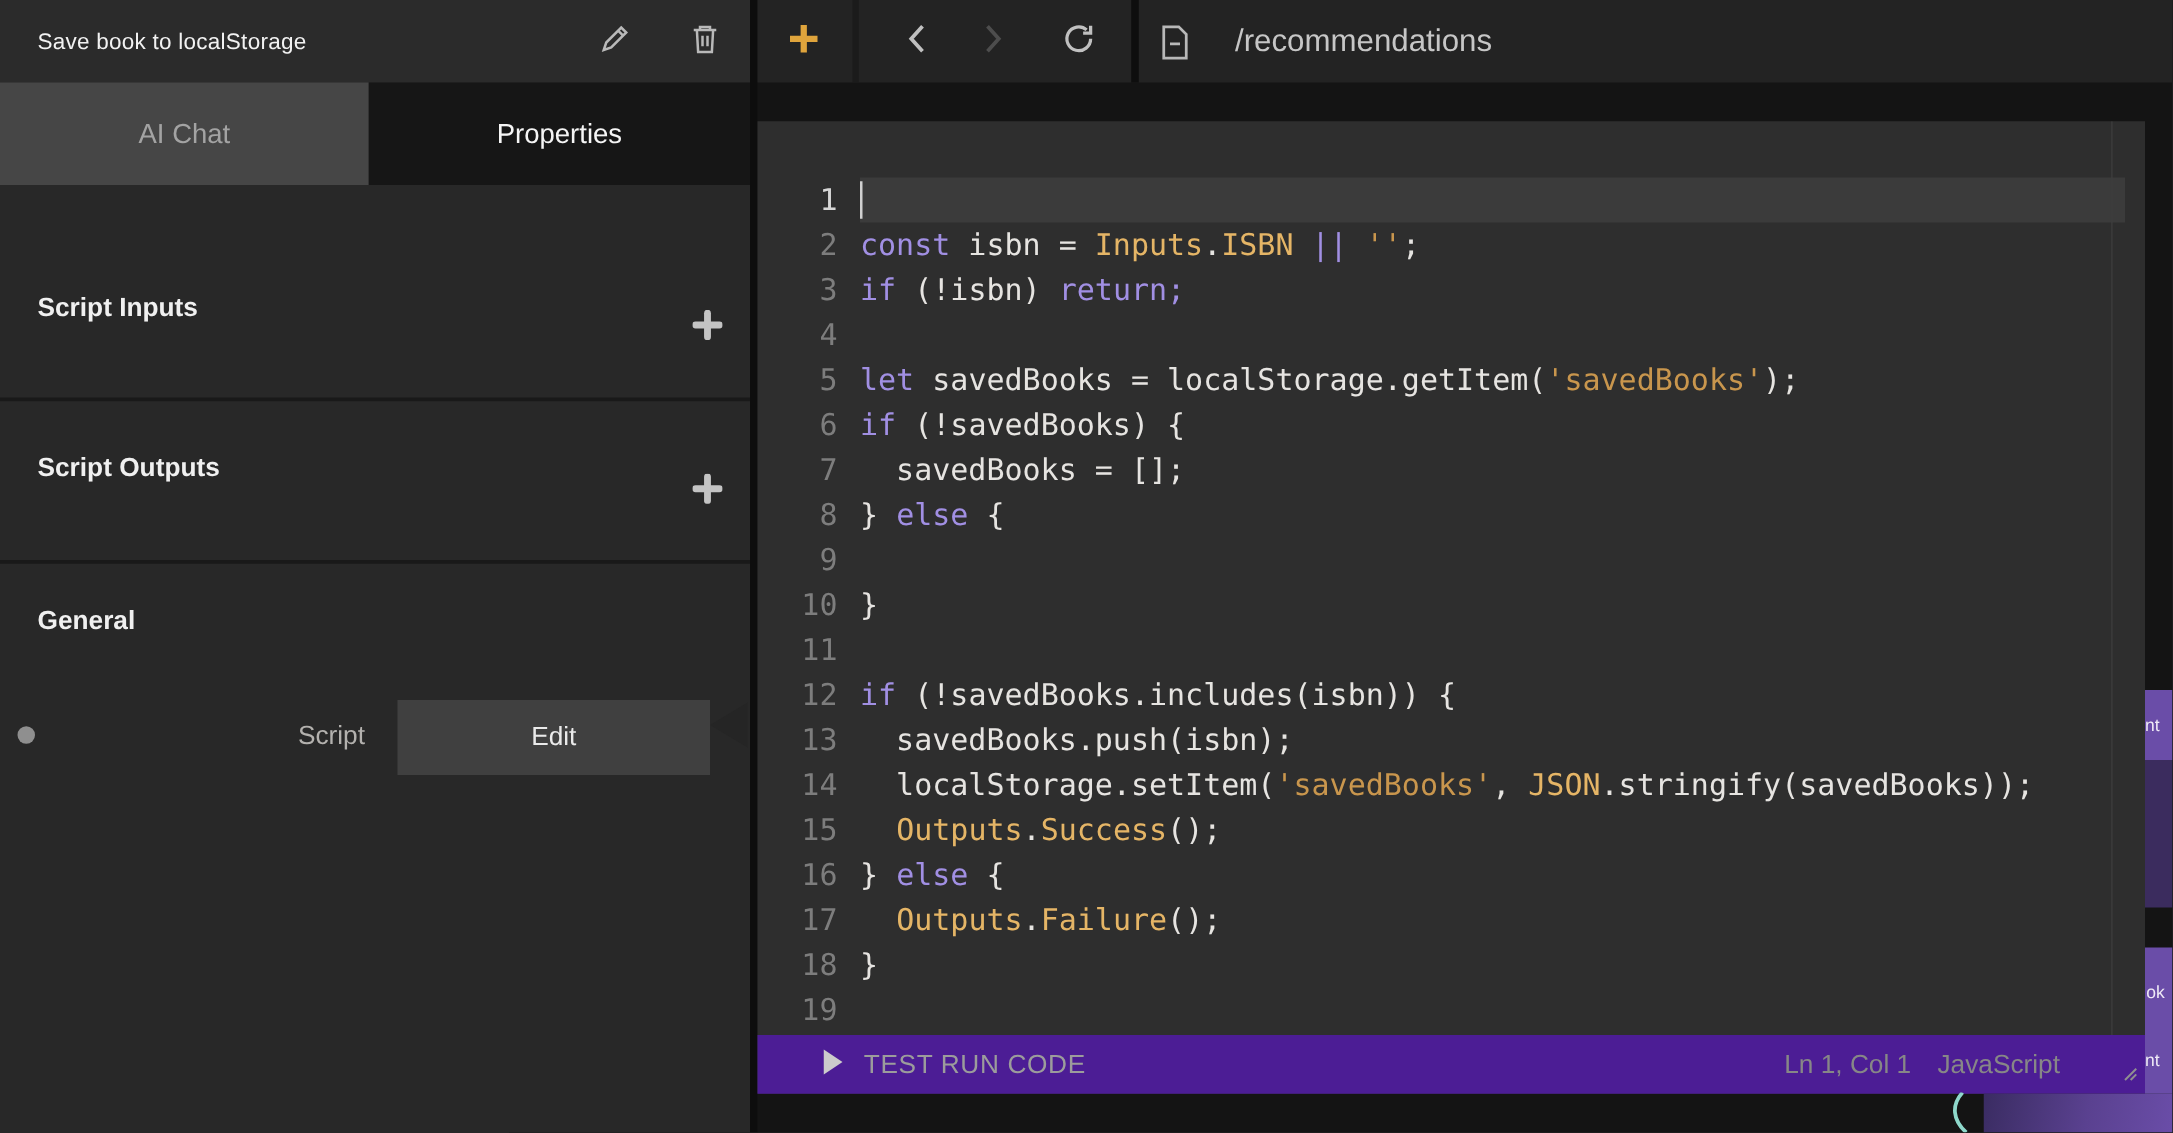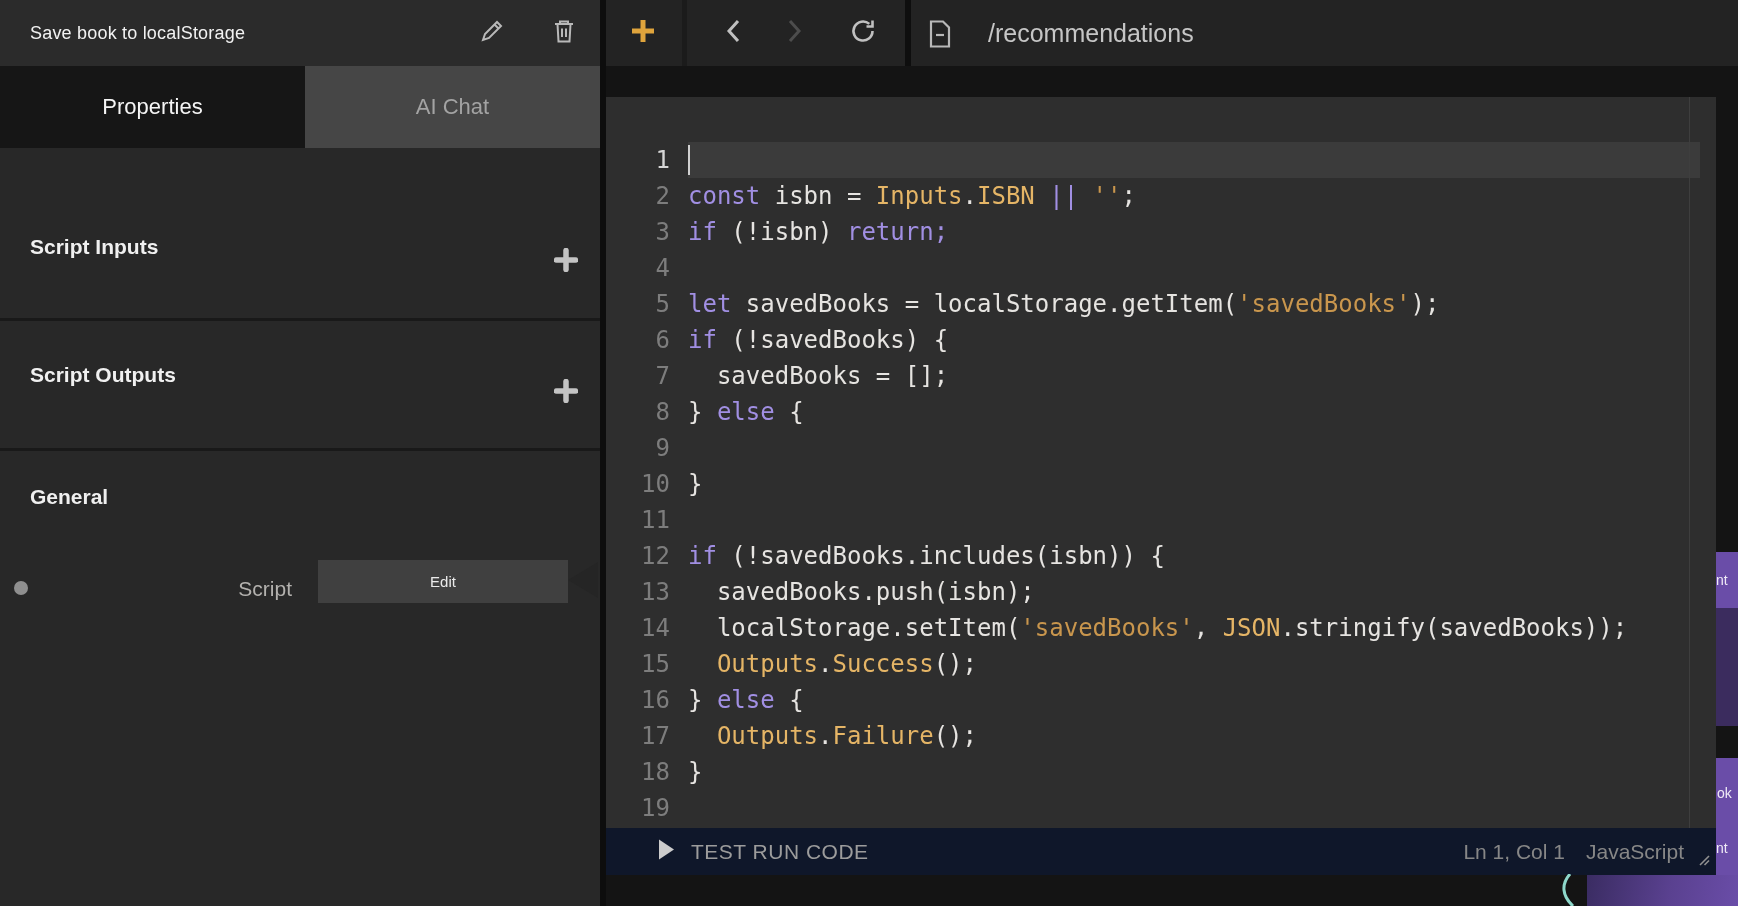--- a/index.html
+++ b/index.html
@@ -25,22 +25,22 @@
   .h-inputs { top:234px; } .h-outputs { top:362px; } .h-general { top:484px; }
   .plus-btn { position:absolute; left:548px; width:36px; height:36px; display:flex;
     align-items:center; justify-content:center; cursor:pointer; }
   .plus-inputs { top:244px; } .plus-outputs { top:375px; }
   .lp-divider { position:absolute; left:0; width:600px; height:3px; background:#191919; }
   .div-1 { top:318px; } .div-2 { top:448px; }
   .script-dot { position:absolute; left:14px; top:581px; width:14px; height:14px;
     border-radius:50%; background:#8f8f8f; }
   .script-label { position:absolute; left:140px; top:577px; width:152px; text-align:right;
     font-size:21px; color:#b3b1ae; }
-  .edit-btn { position:absolute; left:318px; top:560px; width:250px; height:43px; background:#404040;
-    color:#eaeaea; font-size:15px; display:flex; align-items:center; justify-content:center; cursor:pointer; }
+  .edit-btn { position:absolute; left:318px; top:560px; width:250px; height:60px; background:#404040;
+    color:#eaeaea; font-size:21px; display:flex; align-items:center; justify-content:center; cursor:pointer; }
   .popover-tail { position:absolute; left:568px; top:562px; width:0; height:0;
     border-top:18px solid transparent; border-bottom:18px solid transparent; border-right:30px solid #252525; }
   .v-divider-main { position:absolute; left:600px; top:0; width:6px; height:906px; background:#0d0d0d; }
   
   .right-region { position:absolute; left:606px; top:0; width:1132px; height:906px; background:#141414; }
   .nav-bar { position:absolute; left:0; top:0; width:1132px; height:66px; background:#232323;padding-left:48px; }
   .nav-icon-btn { position:absolute; top:13px; width:40px; height:40px; display:flex;
     align-items:center; justify-content:center; cursor:pointer; }
   .nav-plus { left:17px; } .nav-back { left:107px; } .nav-fwd { left:169px; }
   .nav-refresh { left:237px; } .nav-doc { left:314px; top:14px; }
@@ -54,22 +54,22 @@
   .code-lines { padding-top:45px; font-family:"DejaVu Sans Mono", monospace; font-size:24px; }
   .code-line { height:36px; line-height:36px; display:flex; position:relative; }
   .gutter { width:64px; text-align:right; color:#7d7d7d; flex:none; position:relative; z-index:1;
     font-family:"DejaVu Sans Mono", monospace; }
   .code-text { margin-left:18px; white-space:pre; color:#e6e4e1; position:relative; z-index:1; }
   .tok-k { color:#a18fe3; } .tok-g { color:#e5b566; } .tok-s { color:#c9964d; } .tok-t { color:#e6e4e1; }
   .code-line.active .gutter { color:#d6d6d6; }
   .line-highlight { position:absolute; left:82px; right:16px; top:0; height:36px; background:#3b3b3b; z-index:0; }
   .caret { position:absolute; left:82px; top:3px; width:2px; height:30px; background:#d0d0d0; z-index:2; }
   .scroll-hairline { position:absolute; left:1083px; top:0; height:731px; width:1px; background:#3e3e3e; }
-  .editor-footer { position:absolute; left:0; bottom:0; width:1110px; height:47px; background:#0f172a;
-    display:flex; align-items:center; padding:0 32px 0 52px; }
+  .editor-footer { position:absolute; left:0; bottom:0; width:1110px; height:47px; background:#4c1d95;
+    display:flex; align-items:center; padding:0 68px 0 52px; }
   .run-btn { display:flex; align-items:center; gap:16px; cursor:pointer; }
   .run-label { font-size:21px; color:#9c9c9c; letter-spacing:.5px; }
   .cursor-pos { margin-left:auto; font-size:21px; color:#878787; }
   .lang-label { margin-left:21px; font-size:21px; color:#878787; }
   .resize-handle { position:absolute; right:5px; bottom:4px; cursor:nwse-resize; }
   
   .frag { position:absolute; overflow:hidden; color:#efeaf6; font-size:14px; }
   .frag-top { left:1716px; top:552px; width:22px; height:56px; background:#6a4da8;
     display:flex; align-items:center; }
   .frag-shadow { left:1716px; top:608px; width:22px; height:118px; background:#3b2c5e; }
@@ -100,22 +100,22 @@
             <path d="M8 6 V3.5 H16 V6"></path>
             <path d="M5.5 6 L6.5 23.5 H17.5 L18.5 6"></path>
           <path d="M10 10.5 V19"></path>
             <path d="M14 10.5 V19"></path>
         </svg>
       </span>
     </div>
   </div>
 
   <div class="lp-tabs">
+    <div class="tab tab-aichat">AI Chat</div>
     <div class="tab tab-props">Properties</div>
-    <div class="tab tab-aichat">AI Chat</div>
   </div>
 
   <div class="section-heading h-inputs">Script Inputs</div>
   <div class="plus-btn plus-inputs">
     <span>
       <svg width="24" height="24" viewBox="0 0 24 24" stroke="#c4c4c4" stroke-width="5.5" stroke-linecap="round">
         <path d="M12 2.5 V21.5"></path>
           <path d="M2.5 12 H21.5"></path>
       </svg>
     </span>

